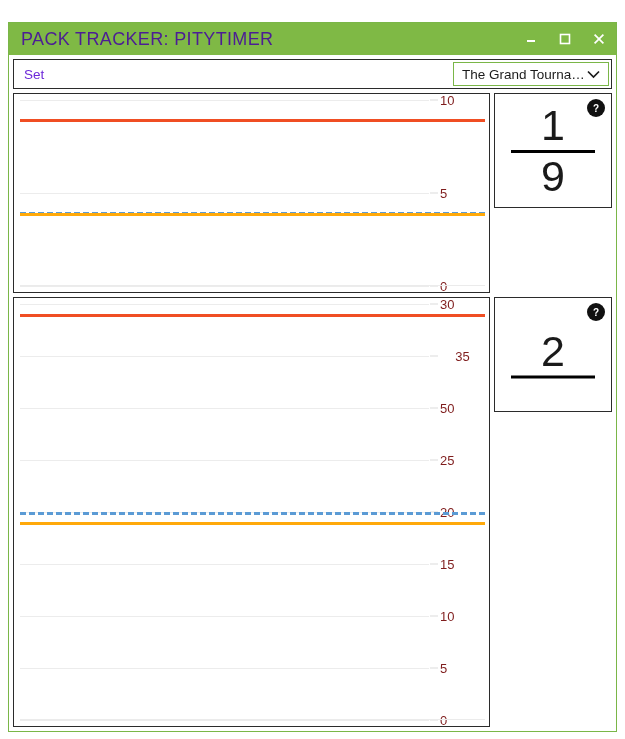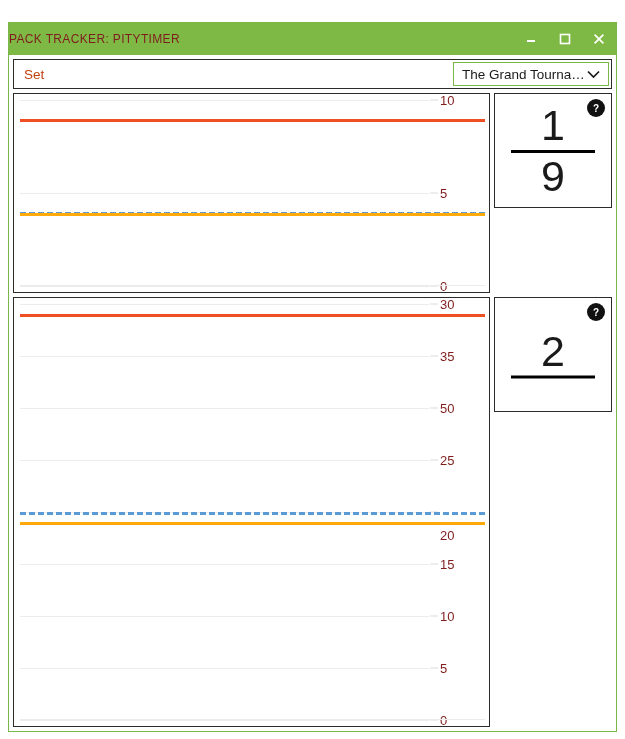--- a/index.html
+++ b/index.html
@@ -19,40 +19,40 @@
     display:flex;flex-direction:column;
   }
 
   
   #title-bar{
     height:32px;min-height:32px;background:#7fb945;
     display:flex;align-items:center;
     position:relative;
   }
   #window-title{
-    color:#7f1d1d;font-size:12px;letter-spacing:.35px;
-    white-space:nowrap;
+    color:#4c1d95;font-size:18px;letter-spacing:.35px;
+    padding-left:12px;white-space:nowrap;
     font-family:"Liberation Sans","DejaVu Sans",sans-serif;
   }
   #win-buttons{margin-left:auto;display:flex;height:100%;align-items:center;}
   .win-btn{
     width:34px;height:32px;display:flex;align-items:center;justify-content:center;
     cursor:default;
   }
   .win-btn svg{display:block;}
 
   
   #set-row{
     height:30px;min-height:30px;margin:4px 4px 0 4px;
     border:1px solid #2b2b2b;
     display:flex;align-items:center;
     background:#fff;position:relative;box-sizing:border-box;
   }
   #set-label{
-    font-size:13.5px;color:#c2410c;padding-left:10px;
+    font-size:13.5px;color:#6d28d9;padding-left:10px;
   }
   #set-select-wrap{
     position:absolute;right:2px;top:2px;bottom:2px;width:156px;
     border:1px solid #7ab648;background:#fff;
     display:flex;align-items:center;box-sizing:border-box;
   }
   #set-select-value{
     font-size:13.5px;color:#1b1b1b;padding-left:8px;white-space:nowrap;
     overflow:hidden;text-overflow:ellipsis;flex:1;
   }
@@ -273,30 +273,30 @@
             <div class="tickmark" style="top: 87.5%; left: calc(100% + 1px);"></div>
             <div class="ytick" style="top: 87.5%; right: -56px;">5</div>
             <div class="gridline" style="top: 75%;"></div>
             <div class="tickmark" style="top: 75%; left: calc(100% + 1px);"></div>
             <div class="ytick" style="top: 75%; right: -56px;">10</div>
             <div class="gridline" style="top: 62.5%;"></div>
             <div class="tickmark" style="top: 62.5%; left: calc(100% + 1px);"></div>
             <div class="ytick" style="top: 62.5%; right: -56px;">15</div>
             <div class="gridline" style="top: 50%;"></div>
             <div class="tickmark" style="top: 50%; left: calc(100% + 1px);"></div>
-            <div class="ytick" style="top: 50%; right: -56px; margin-top: 23px;">20</div>
+            <div class="ytick" style="top: 50%; right: -56px;">20</div>
             <div class="gridline" style="top: 37.5%;"></div>
             <div class="tickmark" style="top: 37.5%; left: calc(100% + 1px);"></div>
             <div class="ytick" style="top: 37.5%; right: -56px;">25</div>
             <div class="gridline" style="top: 25%;"></div>
             <div class="tickmark" style="top: 25%; left: calc(100% + 1px);"></div>
             <div class="ytick" style="top: 25%; right: -56px;">50</div>
             <div class="gridline" style="top: 12.5%;"></div>
             <div class="tickmark" style="top: 12.5%; left: calc(100% + 1px);"></div>
-            <div class="ytick" style="top: 12.5%; right: -56px;">35</div>
+            <div class="ytick" style="top: 12.5%; right: -56px; text-align: center;">35</div>
             <div class="gridline" style="top: 0%;"></div>
             <div class="tickmark" style="top: 0%; left: calc(100% + 1px);"></div>
             <div class="ytick" style="top: 0%; right: -56px;">30</div>
             <div class="bars">
               <div class="bar" style="align-self: flex-end;">
                 <div class="bar-inner" style="height: 92.5%; background: rgb(247, 147, 30);"></div>
               </div>
               <div class="bar" style="align-self: flex-end;">
                 <div class="bar-inner" style="height: 27.5%; background: rgb(247, 147, 30);"></div>
               </div>

